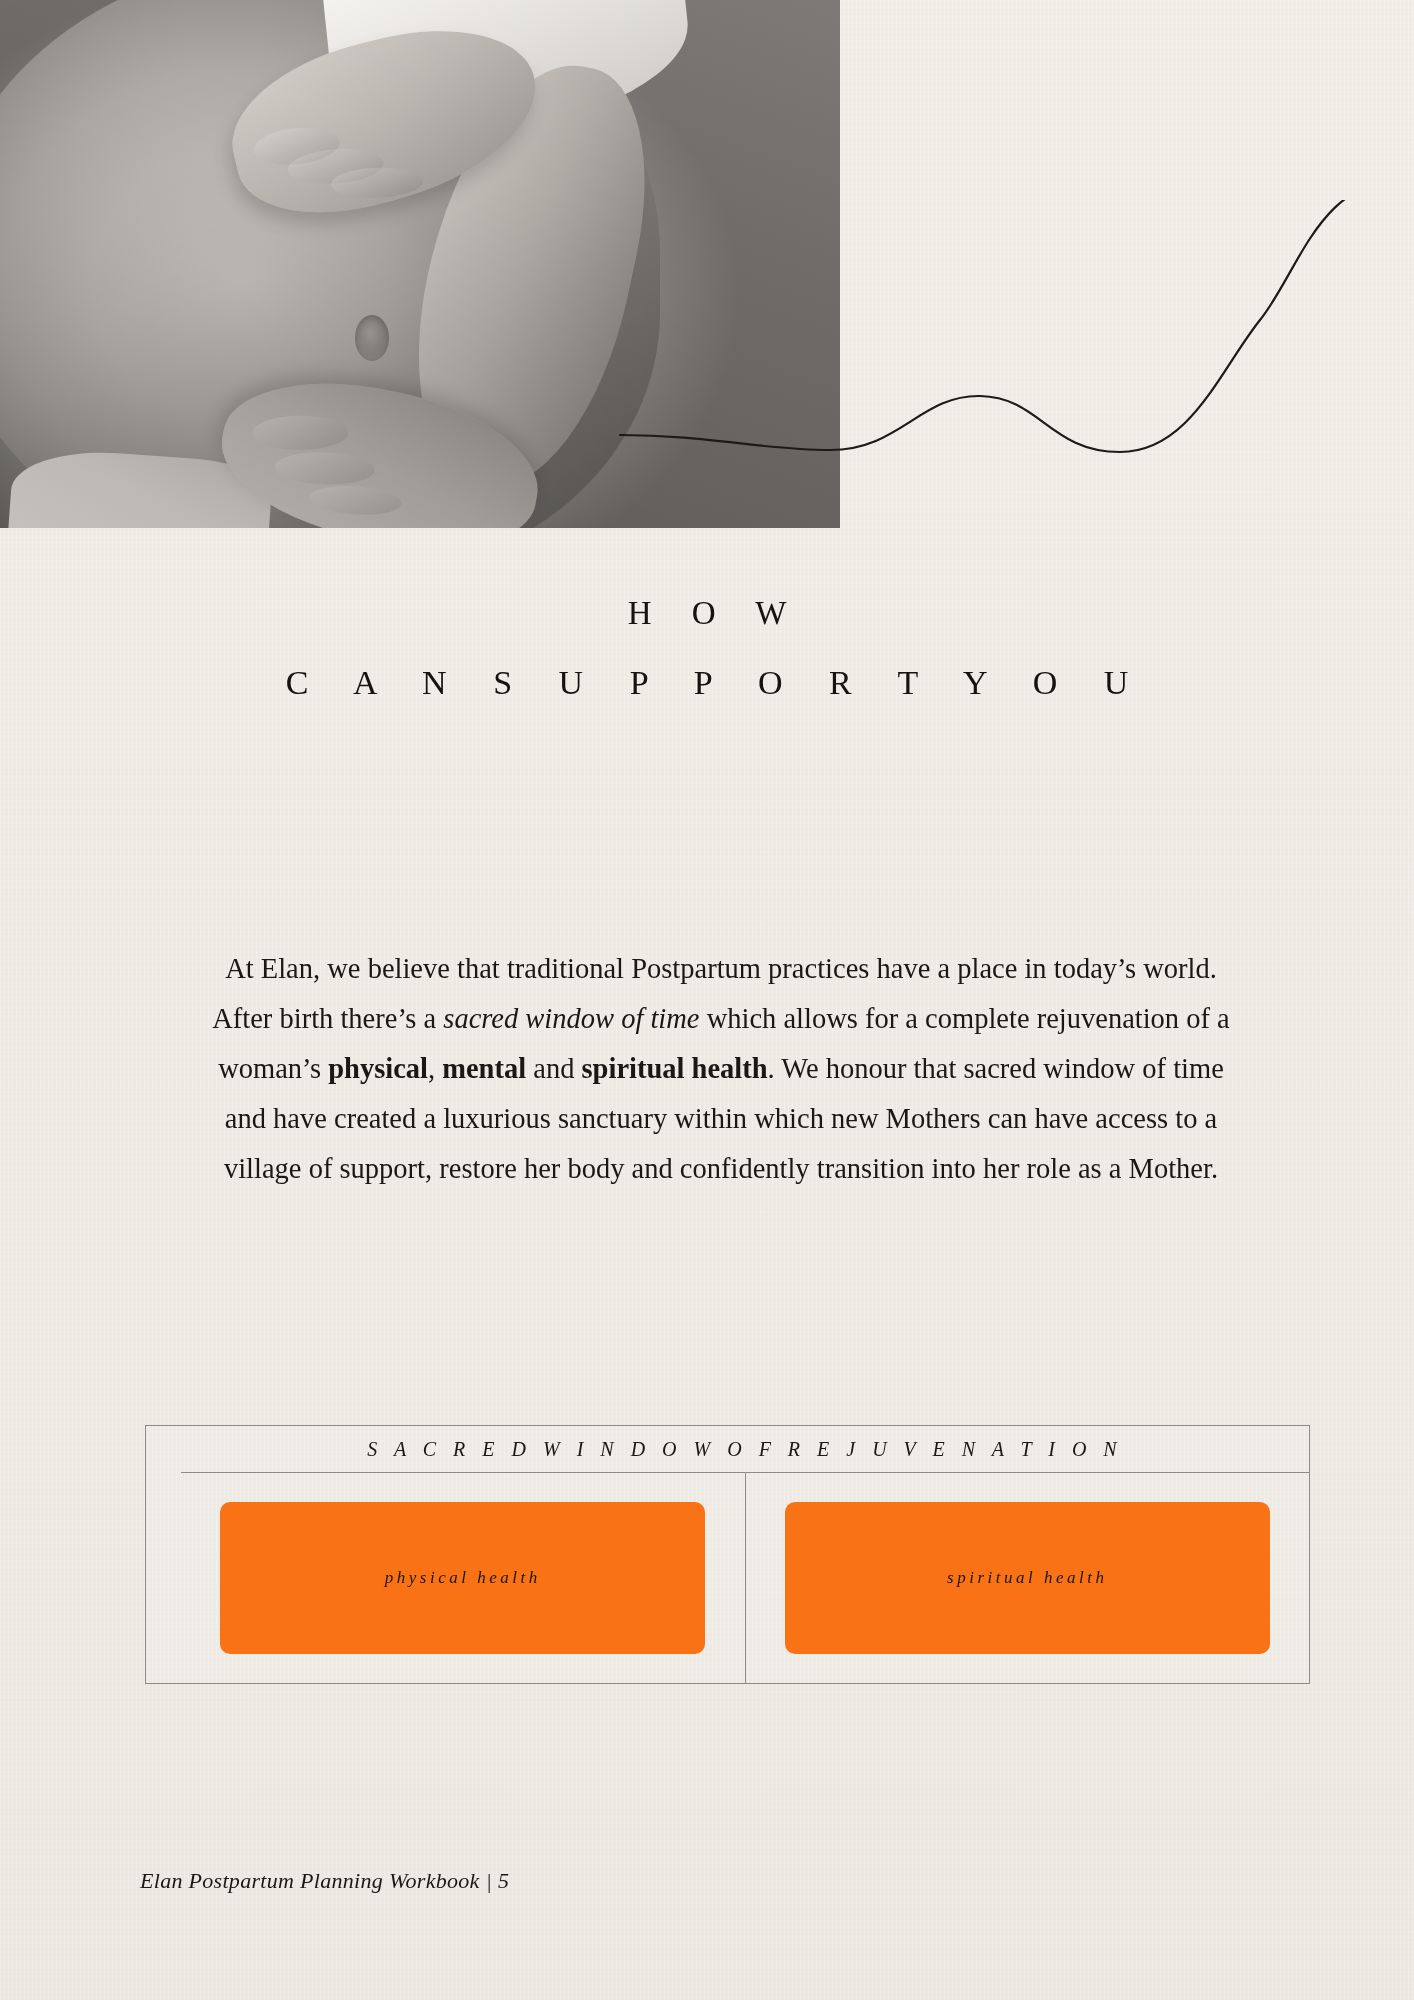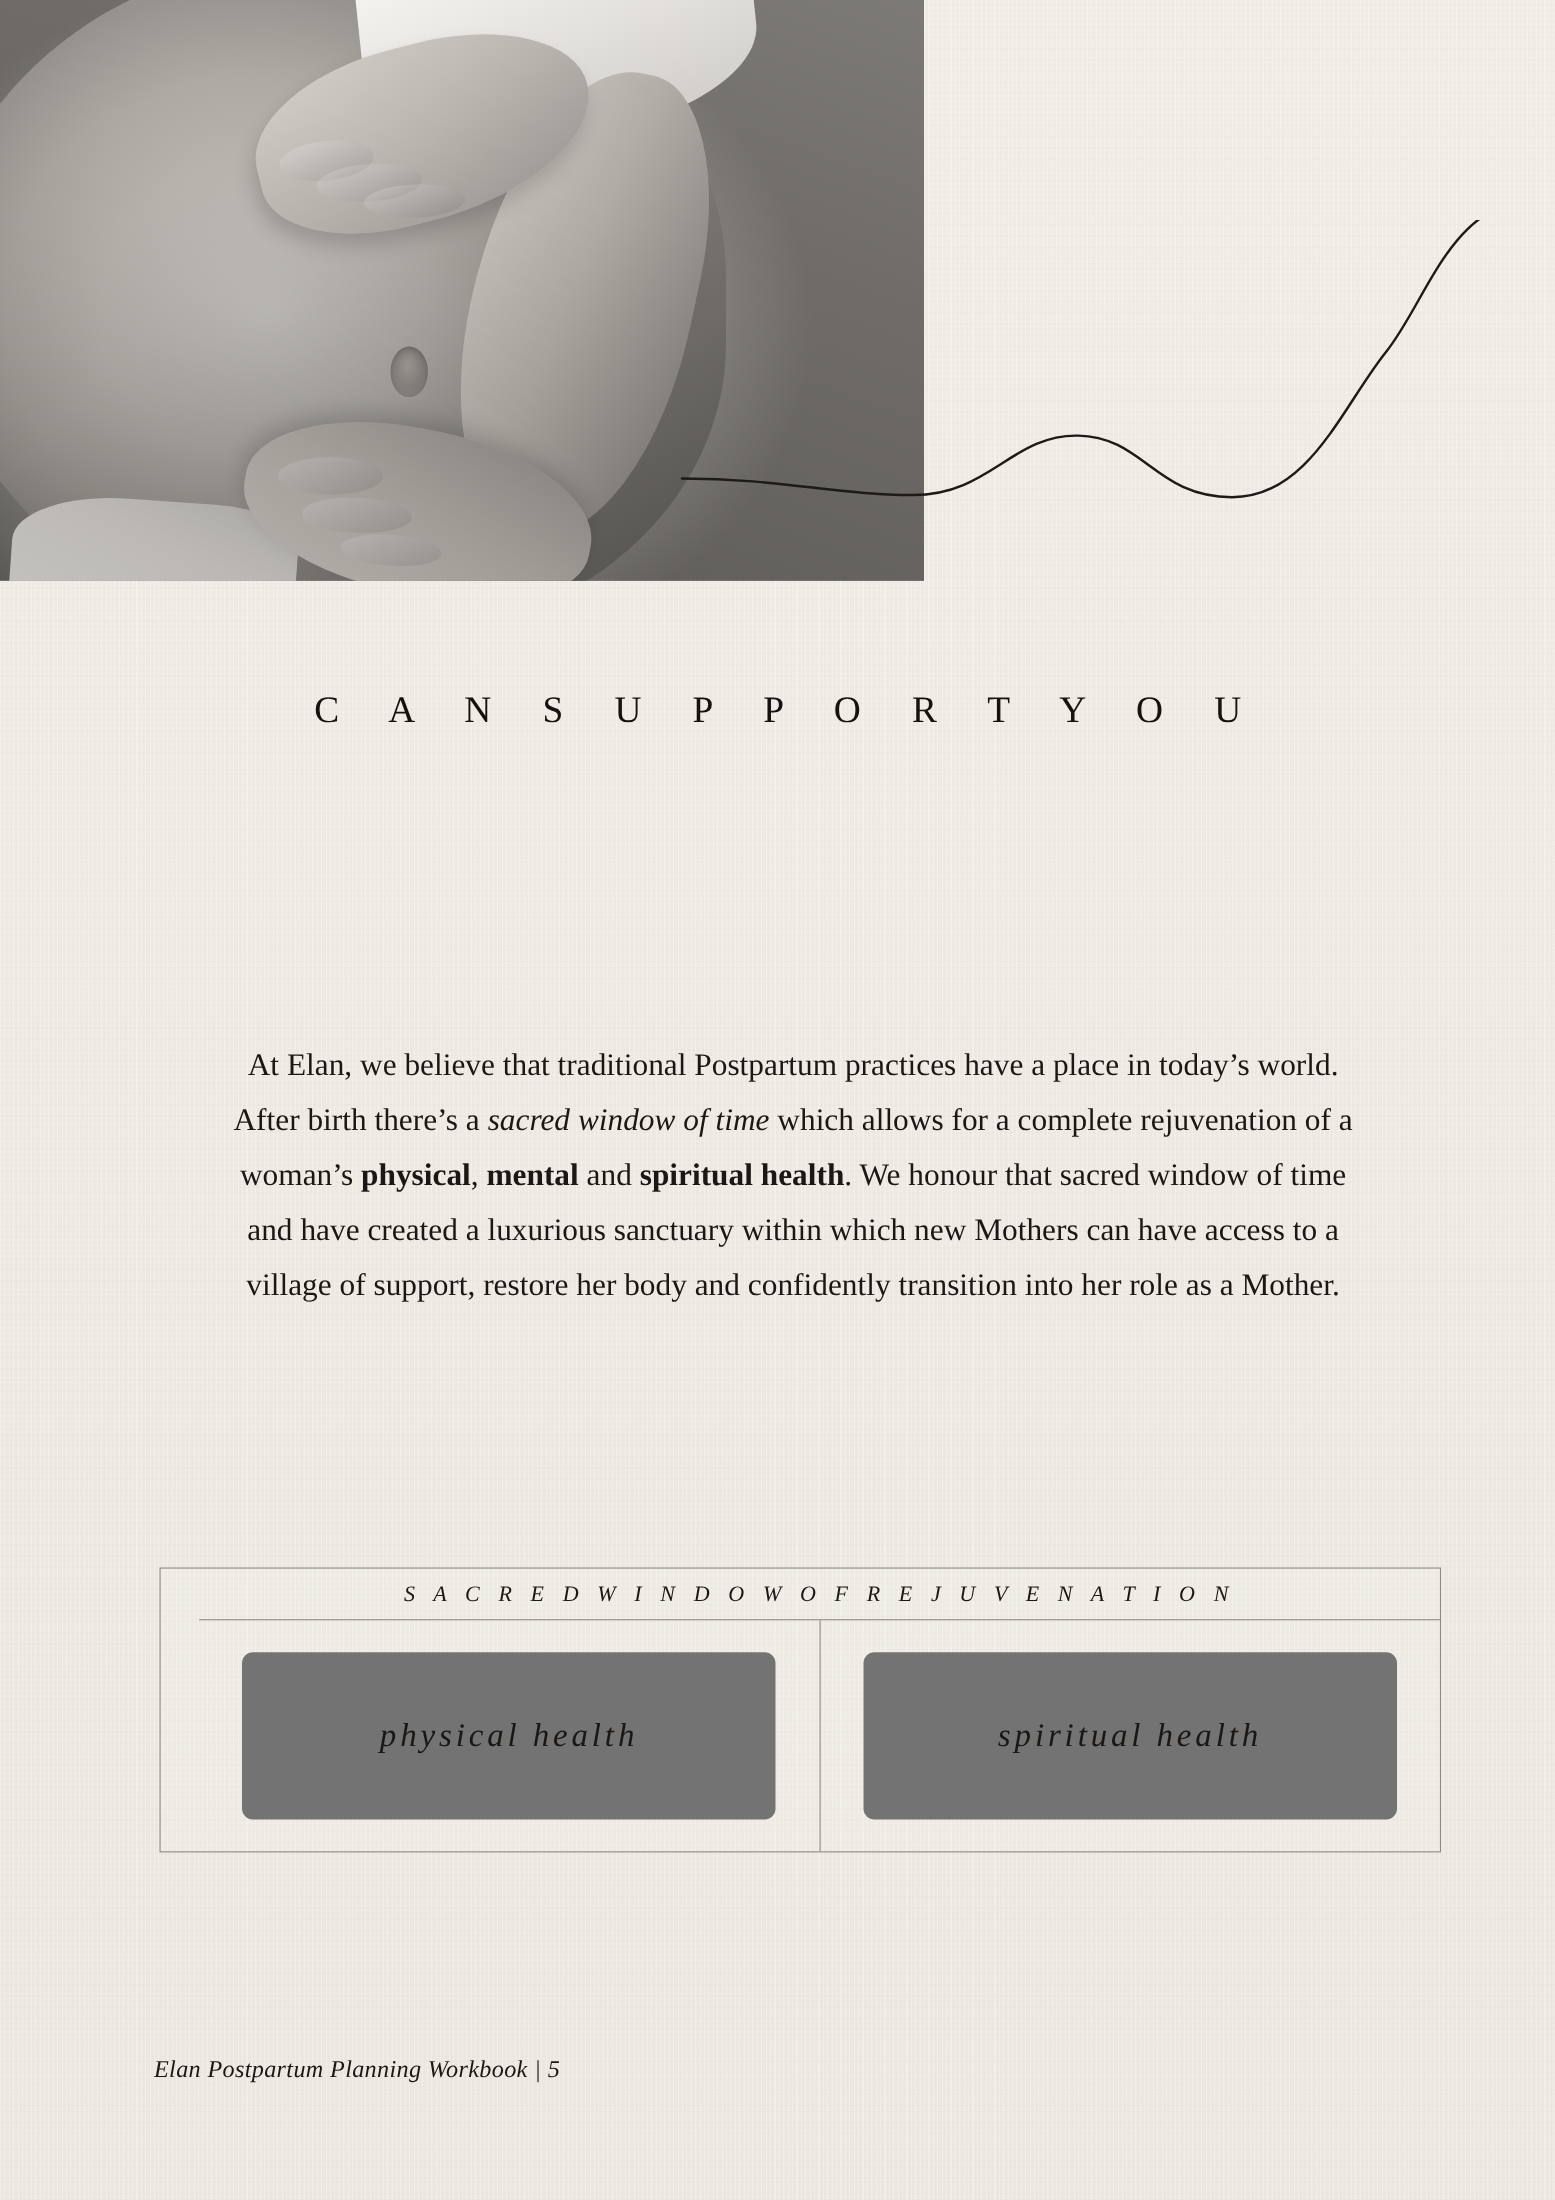--- a/index.html
+++ b/index.html
@@ -213,27 +213,27 @@
     flex: 1;
     display: flex;
     align-items: center;
     justify-content: center;
     border-right: 1px solid #8e8a84;
   }
   .cell:last-child { border-right: none; }
   .cell-inner {
     width: 86%;
     height: 72%;
-    background: #737373;
+    background: #f97316;
     border-radius: 10px;
     display: flex;
     align-items: center;
     justify-content: center;
     font-style: italic;
-    font-size: 30px;
+    font-size: 17px;
     letter-spacing: 3.5px;
     color: #1b1714;
   }
 
   
   .footer {
     position: absolute;
     left: 140px;
     top: 1868px;
     font-style: italic;
@@ -266,20 +266,21 @@
     <div class="finger" style="left:96px;top:100px;width:92px;height:28px;transform:rotate(-6deg);"></div>
   </div>
   <div class="shade"></div>
 </div>
 
 <svg class="squiggle" viewBox="0 0 820 290" fill="none">
   <path d="M20 235 C 110 235, 160 250, 230 250 C 300 250, 320 195, 380 196 C 440 197, 450 252, 520 252 C 590 252, 620 170, 660 120 C 700 70, 720 -25, 810 -20" stroke="#1d1a17" stroke-width="2.2" fill="none" stroke-linecap="round"></path>
 </svg>
 
 <div class="heading">
+  <div class="line-how">H O W</div>
   <div class="line-sub">C A N   S U P P O R T   Y O U</div>
 </div>
 
 <p class="body-copy">
   <span>At Elan, we believe that traditional Postpartum practices have a place in today’s world.  After birth there’s a </span><i>sacred window of time</i><span> which allows for a complete rejuvenation of a woman’s </span><b>physical</b><span>, </span><b>mental</b><span> and </span><b>spiritual health</b><span>.  We honour that sacred window of time and have created a luxurious sanctuary within which new Mothers can have access to a village of support, restore her body and confidently transition into her role as a Mother.</span>
 </p>
 
 <div class="table">
   <div class="table-head">S A C R E D   W I N D O W   O F   R E J U V E N A T I O N</div>
   <div class="table-body">

